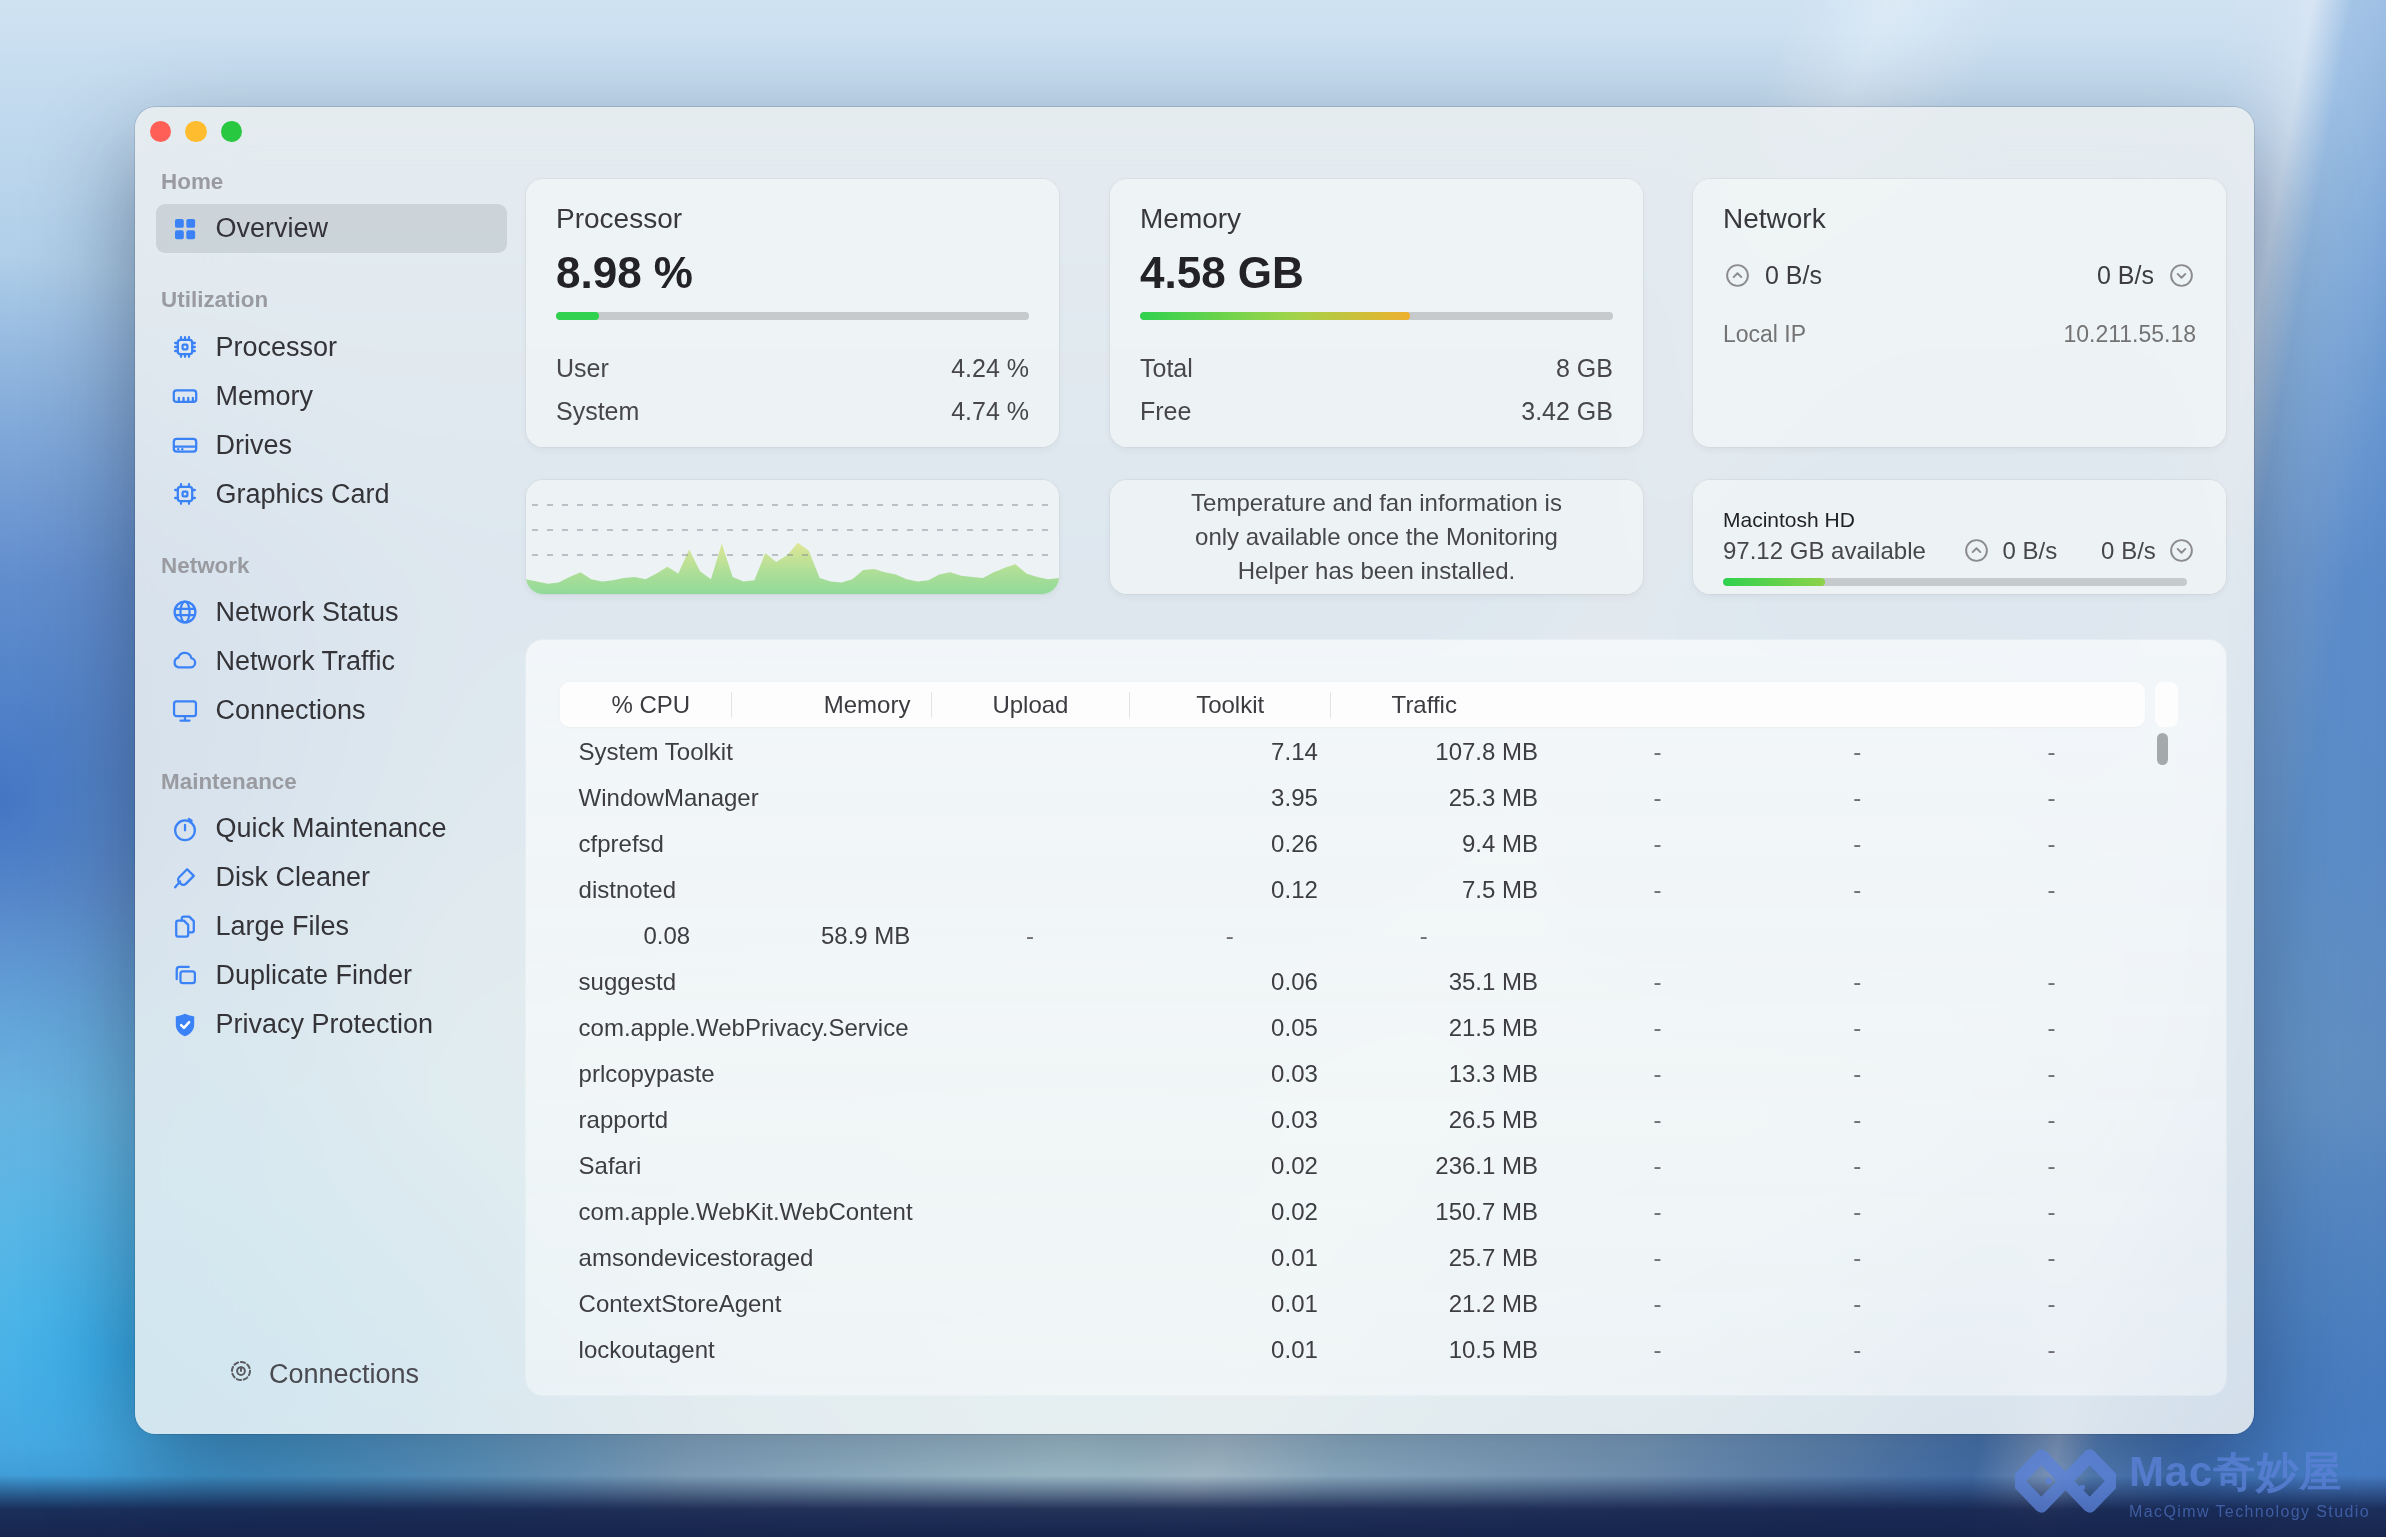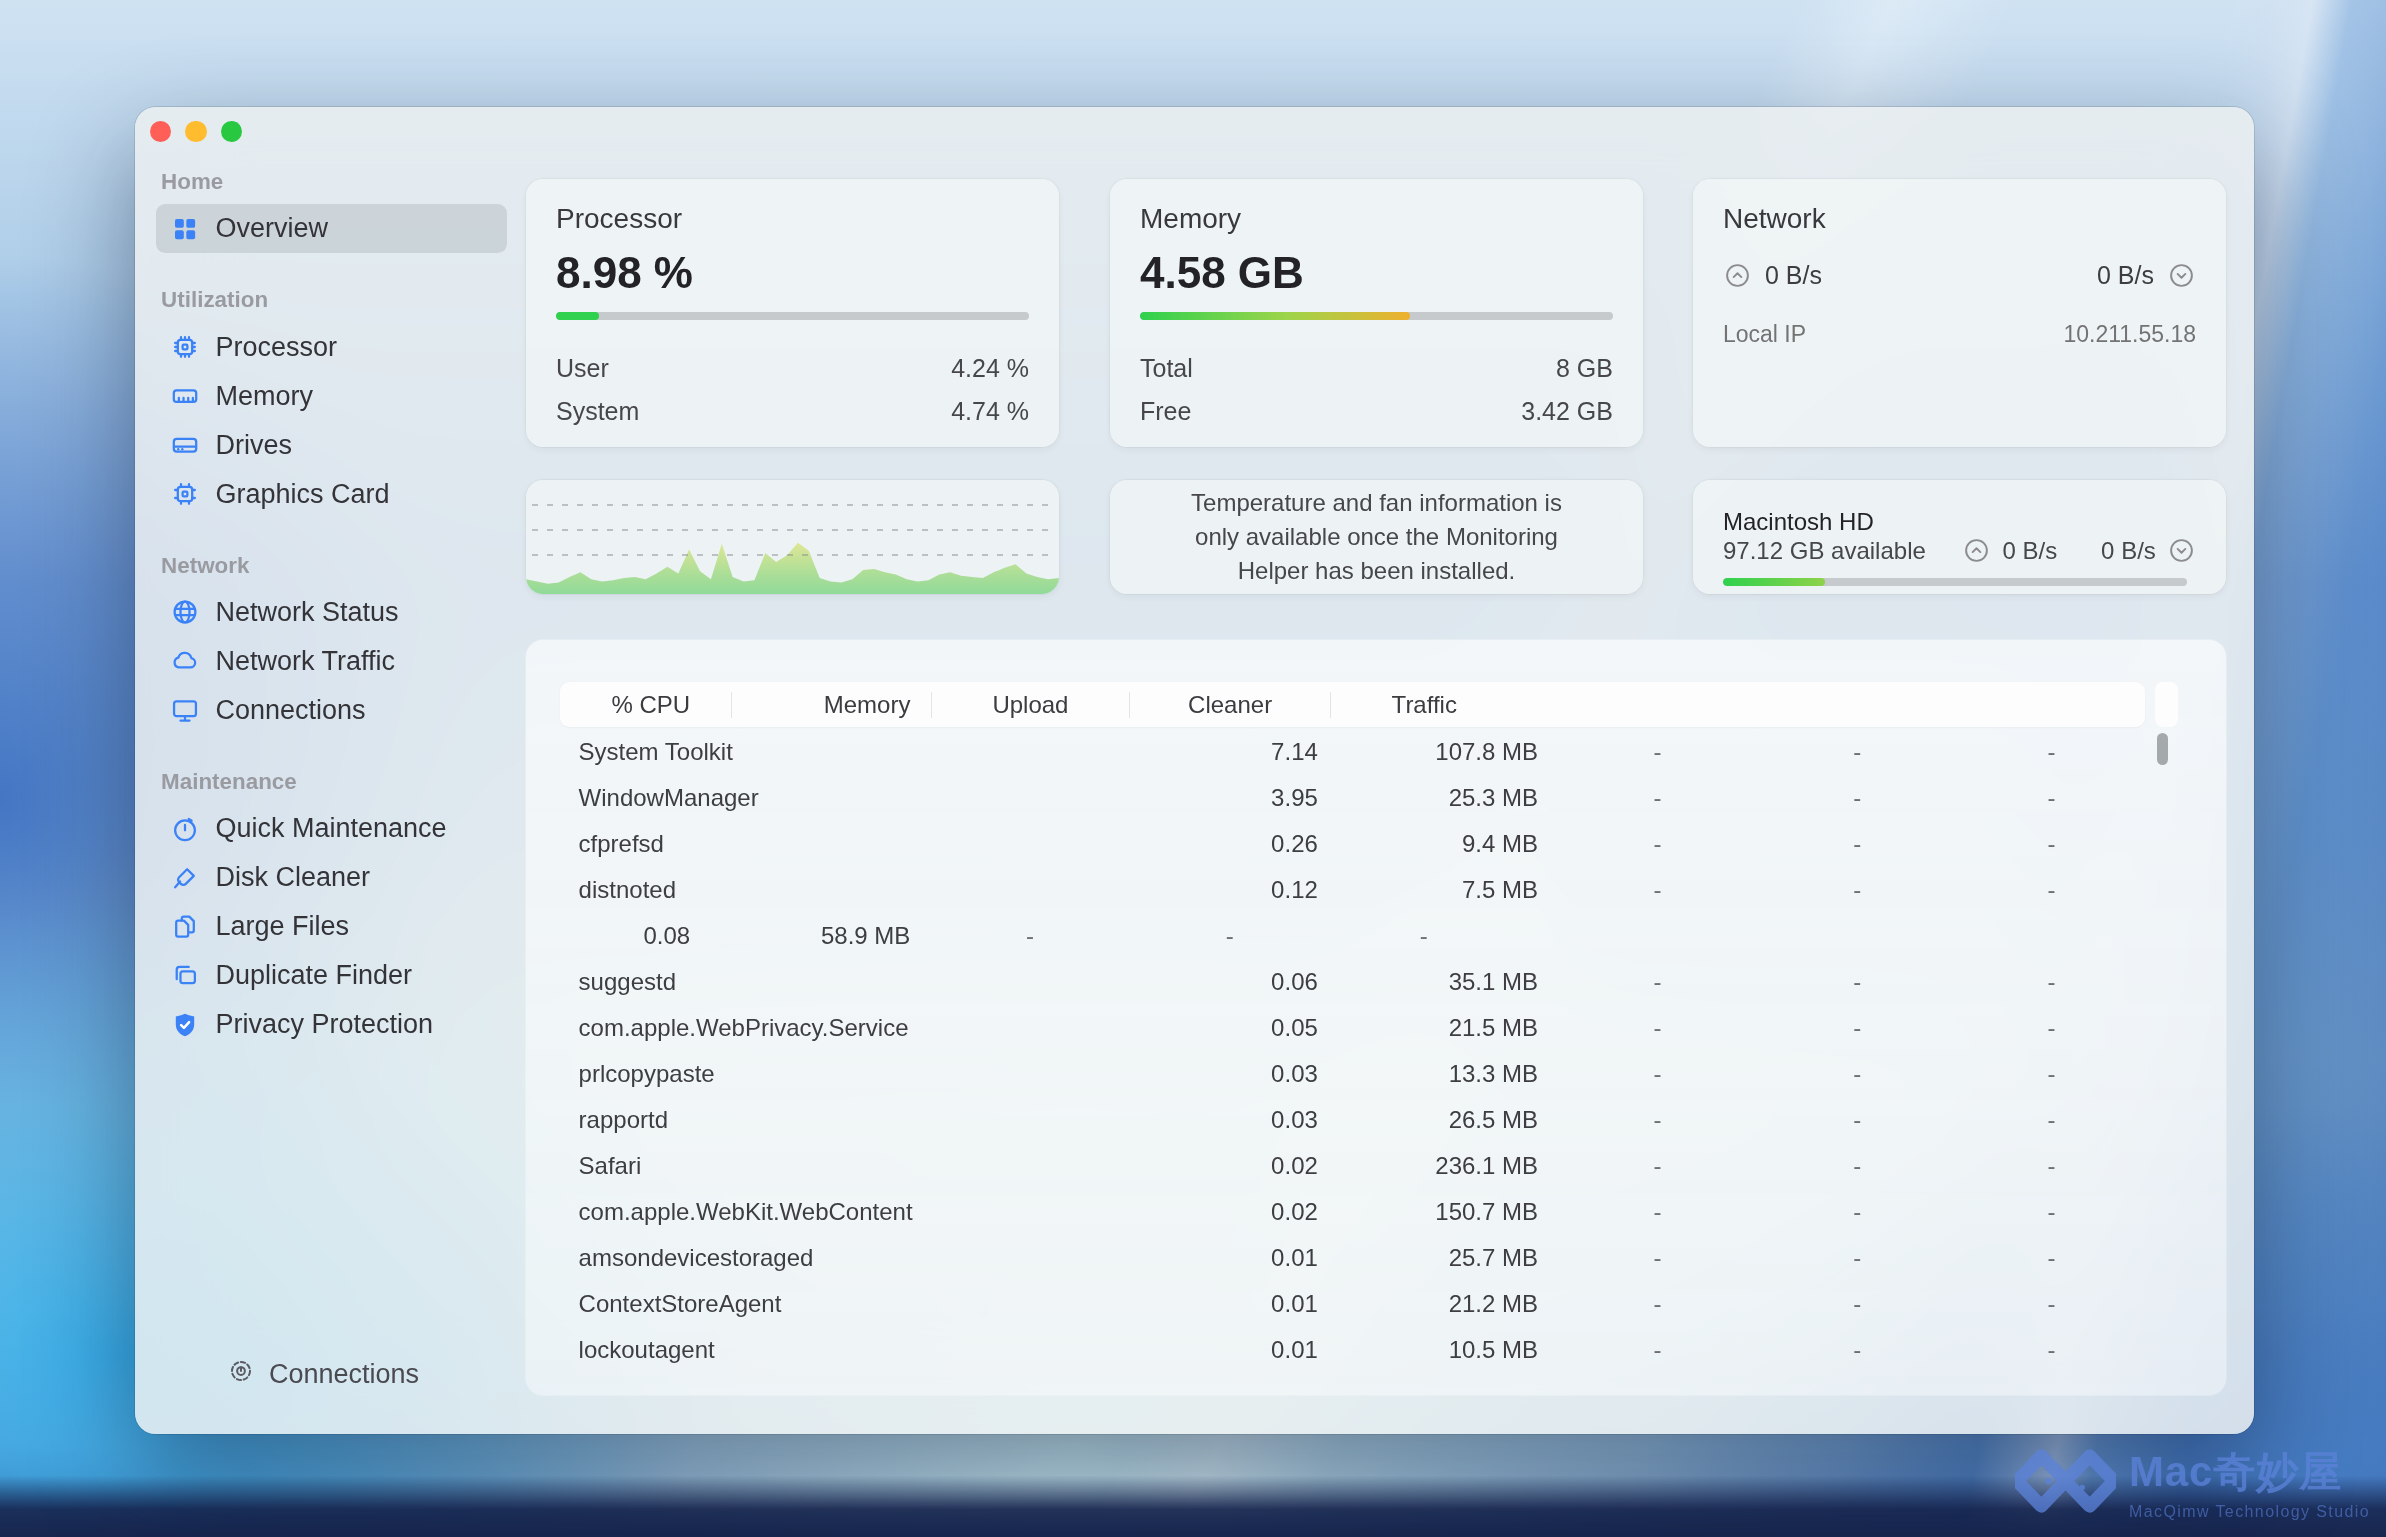--- a/index.html
+++ b/index.html
@@ -62,21 +62,21 @@
   .iprow{position:absolute;left:30px;right:30px;top:142px;display:flex;justify-content:space-between;font-size:23px;color:#737373;}
   
   .chart-card{padding:0;overflow:hidden;}
   .chart-svg{position:absolute;left:0;right:0;bottom:0;width:100%;height:100%;}
   .gridline{position:absolute;left:5.6px;right:5.6px;height:1.9px;
     background:repeating-linear-gradient(90deg,rgba(138,141,147,0.5) 0 6.5px,rgba(0,0,0,0) 6.5px 15px);}
   
   .temp-card{display:flex;align-items:center;justify-content:center;text-align:center;}
   .temp-text{font-size:24px;line-height:34px;color:#46464b;width:401px;}
   
-  .disk-title{font-size:24px;color:#232327;font-weight:500;margin-top:3.7px;}
+  .disk-title{font-size:21px;color:#232327;font-weight:500;margin-top:3.7px;}
   .disk-row{position:absolute;left:30px;right:30px;top:56px;display:flex;align-items:center;font-size:24px;color:#46464b;}
   .disk-row .avail{flex:0 0 auto;}
   .disk-row .grp{display:flex;align-items:center;gap:11.2px;}
   .disk-row .sp1{flex:1;} .disk-row .sp2{flex:1.2;}
   .disk-bar{position:absolute;left:30px;right:39px;top:98px;height:8.4px;border-radius:4.7px;background:#c7cacc;overflow:hidden;}
   .disk-bar .fill{height:100%;border-radius:4.7px;}
   
   .panel{position:absolute;left:0;top:533px;width:1700px;height:755px;border-radius:17px;
     background:linear-gradient(180deg,rgba(255,255,255,0.62),rgba(255,255,255,0.40));
     box-shadow:0 0 0 0.9px rgba(255,255,255,0.25);}
@@ -380,21 +380,21 @@
       <div class="disk-bar">
         <div class="fill" style="width: 22%; background: linear-gradient(90deg, rgb(47, 209, 78), rgb(142, 210, 74));"></div>
       </div>
     </div>
 
     <div class="panel">
       <div class="thead" id="table-head">
           <div class="hc cell w1 ar1">% CPU</div>
           <div class="hc cell w2 ar2">Memory</div>
           <div class="hc cell w3 ac">Upload</div>
-          <div class="hc cell w4 ac">Cleaner</div>
+          <div class="hc cell w4 ac">Toolkit</div>
           <div class="hc cell w5 ac">Traffic</div>
         </div>
       <div class="gutter"></div>
       <div class="thumb"></div>
       <div class="rows" id="table-rows">
           <div class="trow">
             <div class="cell w0 al">System Toolkit</div>
             <div class="cell w1 ar1">7.14</div>
             <div class="cell w2 ar2">107.8 MB</div>
             <div class="cell w3 ac dash">-</div>

